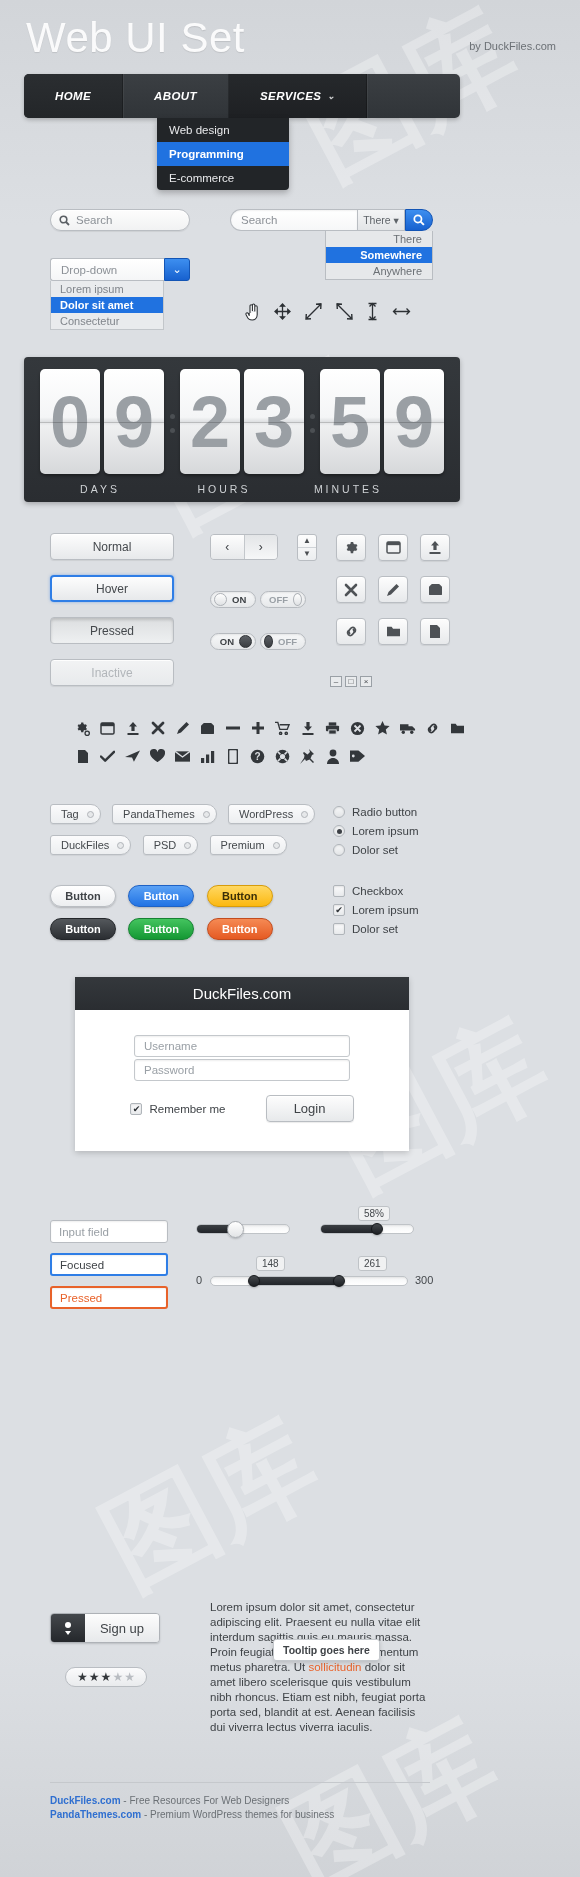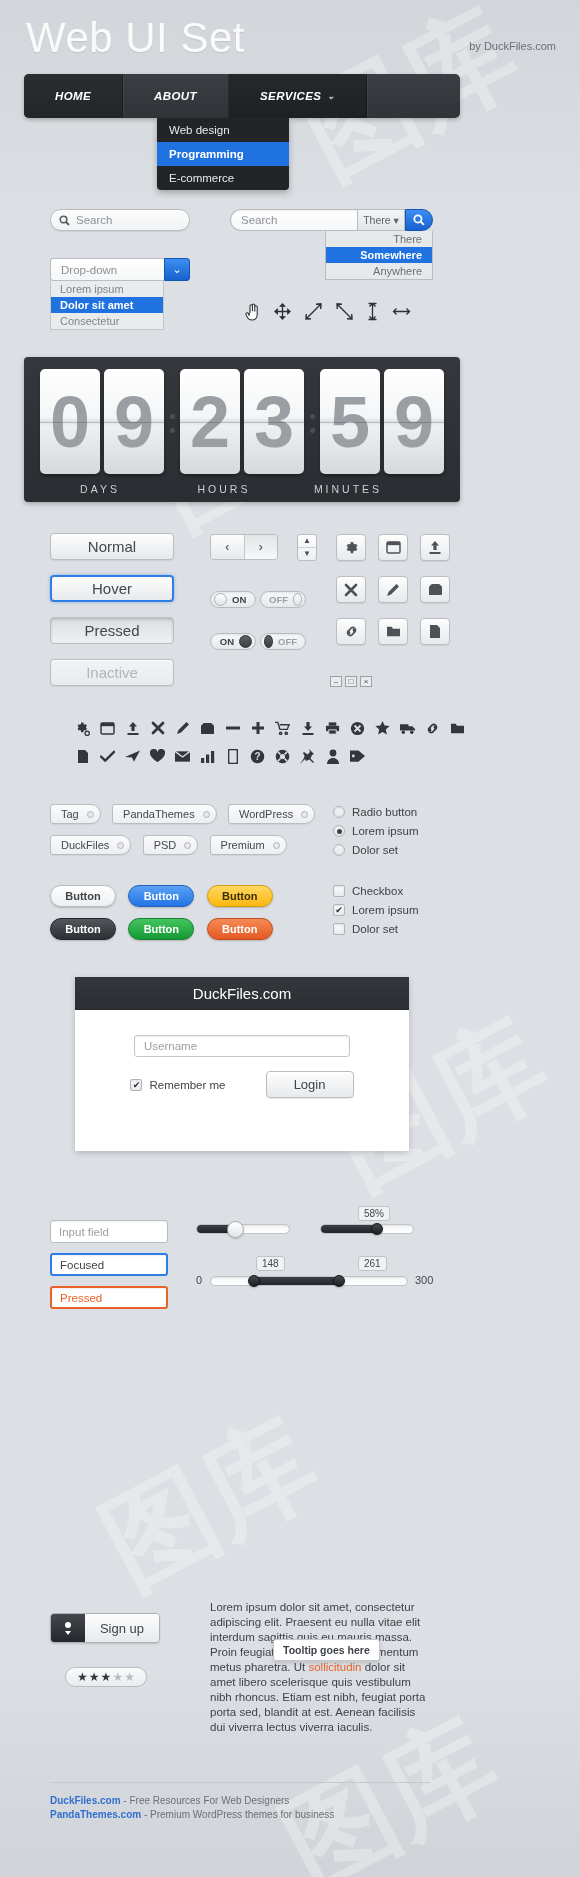--- a/index.html
+++ b/index.html
@@ -88,21 +88,21 @@
   .cd-dig:after { content:""; position:absolute; left:0; right:0; top:50%; height:1px; background:rgba(0,0,0,.18);}
   .cd-sep { width:12px; height:105px; display:flex; align-items:center; justify-content:center; }
   .cd-sep i { display:block; width:5px; height:5px; border-radius:50%; background:#4b4f53;
      box-shadow:0 14px 0 #4b4f53; margin-top:-10px;}
   .cd-labels { display:flex; margin-top:9px; }
   .cd-lab { width:124px; text-align:center; color:#cfd2d5; font-size:10.5px; letter-spacing:3px; }
 
   
   .btn-col { position:absolute; left:50px; top:533px; width:124px; }
   .sbtn { height:27px; border-radius:4px; display:flex; align-items:center; justify-content:center;
-    font-size:15px; color:#44484c; margin-bottom:15px;
+    font-size:12px; color:#44484c; margin-bottom:15px;
     background:linear-gradient(180deg,#fdfdfd,#e7e9eb); border:1px solid #b9bdc2;
     box-shadow:inset 0 1px 0 rgba(255,255,255,.9),0 1px 1px rgba(0,0,0,.07);}
   .sbtn.hover { border:2px solid #2f7ee6; box-shadow:0 0 3px rgba(47,126,230,.5); }
   .sbtn.pressed { background:linear-gradient(180deg,#dcdee0,#eef0f1); box-shadow:inset 0 2px 3px rgba(0,0,0,.15);}
   .sbtn.inactive { color:#b2b6ba; background:linear-gradient(180deg,#f2f3f4,#e8eaec); }
 
   
   .pager { position:absolute; left:210px; top:534px; width:68px; height:26px; display:flex;
     border:1px solid #b9bdc2; border-radius:4px; overflow:hidden; }
   .pager div { flex:1; display:flex; align-items:center; justify-content:center; font-size:12px; color:#3d4145;
@@ -654,20 +654,21 @@
 <div style="position:absolute;left:50px;top:918px;">
   <span class="cbtn" style="background:linear-gradient(180deg,#54585c,#2b2e32);color:#fff;border:1px solid #24272b;">Button</span>
   <span class="cbtn" style="background:linear-gradient(180deg,#44c45f,#149833);color:#fff;border:1px solid #168233;">Button</span>
   <span class="cbtn" style="background:linear-gradient(180deg,#f58a54,#e55a22);color:#fff;border:1px solid #c24c1f;">Button</span>
 </div>
 
 <div class="login">
   <div class="login-hd">DuckFiles.com</div>
   <div style="padding-top:25px;">
     <div class="login-in">Username</div>
+    <div class="login-in">Password</div>
     <div style="display:flex;align-items:center;justify-content:center;gap:40px;margin-top:14px;">
       <div class="opt" style="margin:0;">
         <span class="chk">✔</span>
         <span>Remember me</span>
         </div>
       <div class="login-btn">Login</div>
     </div>
   </div>
 </div>
 

